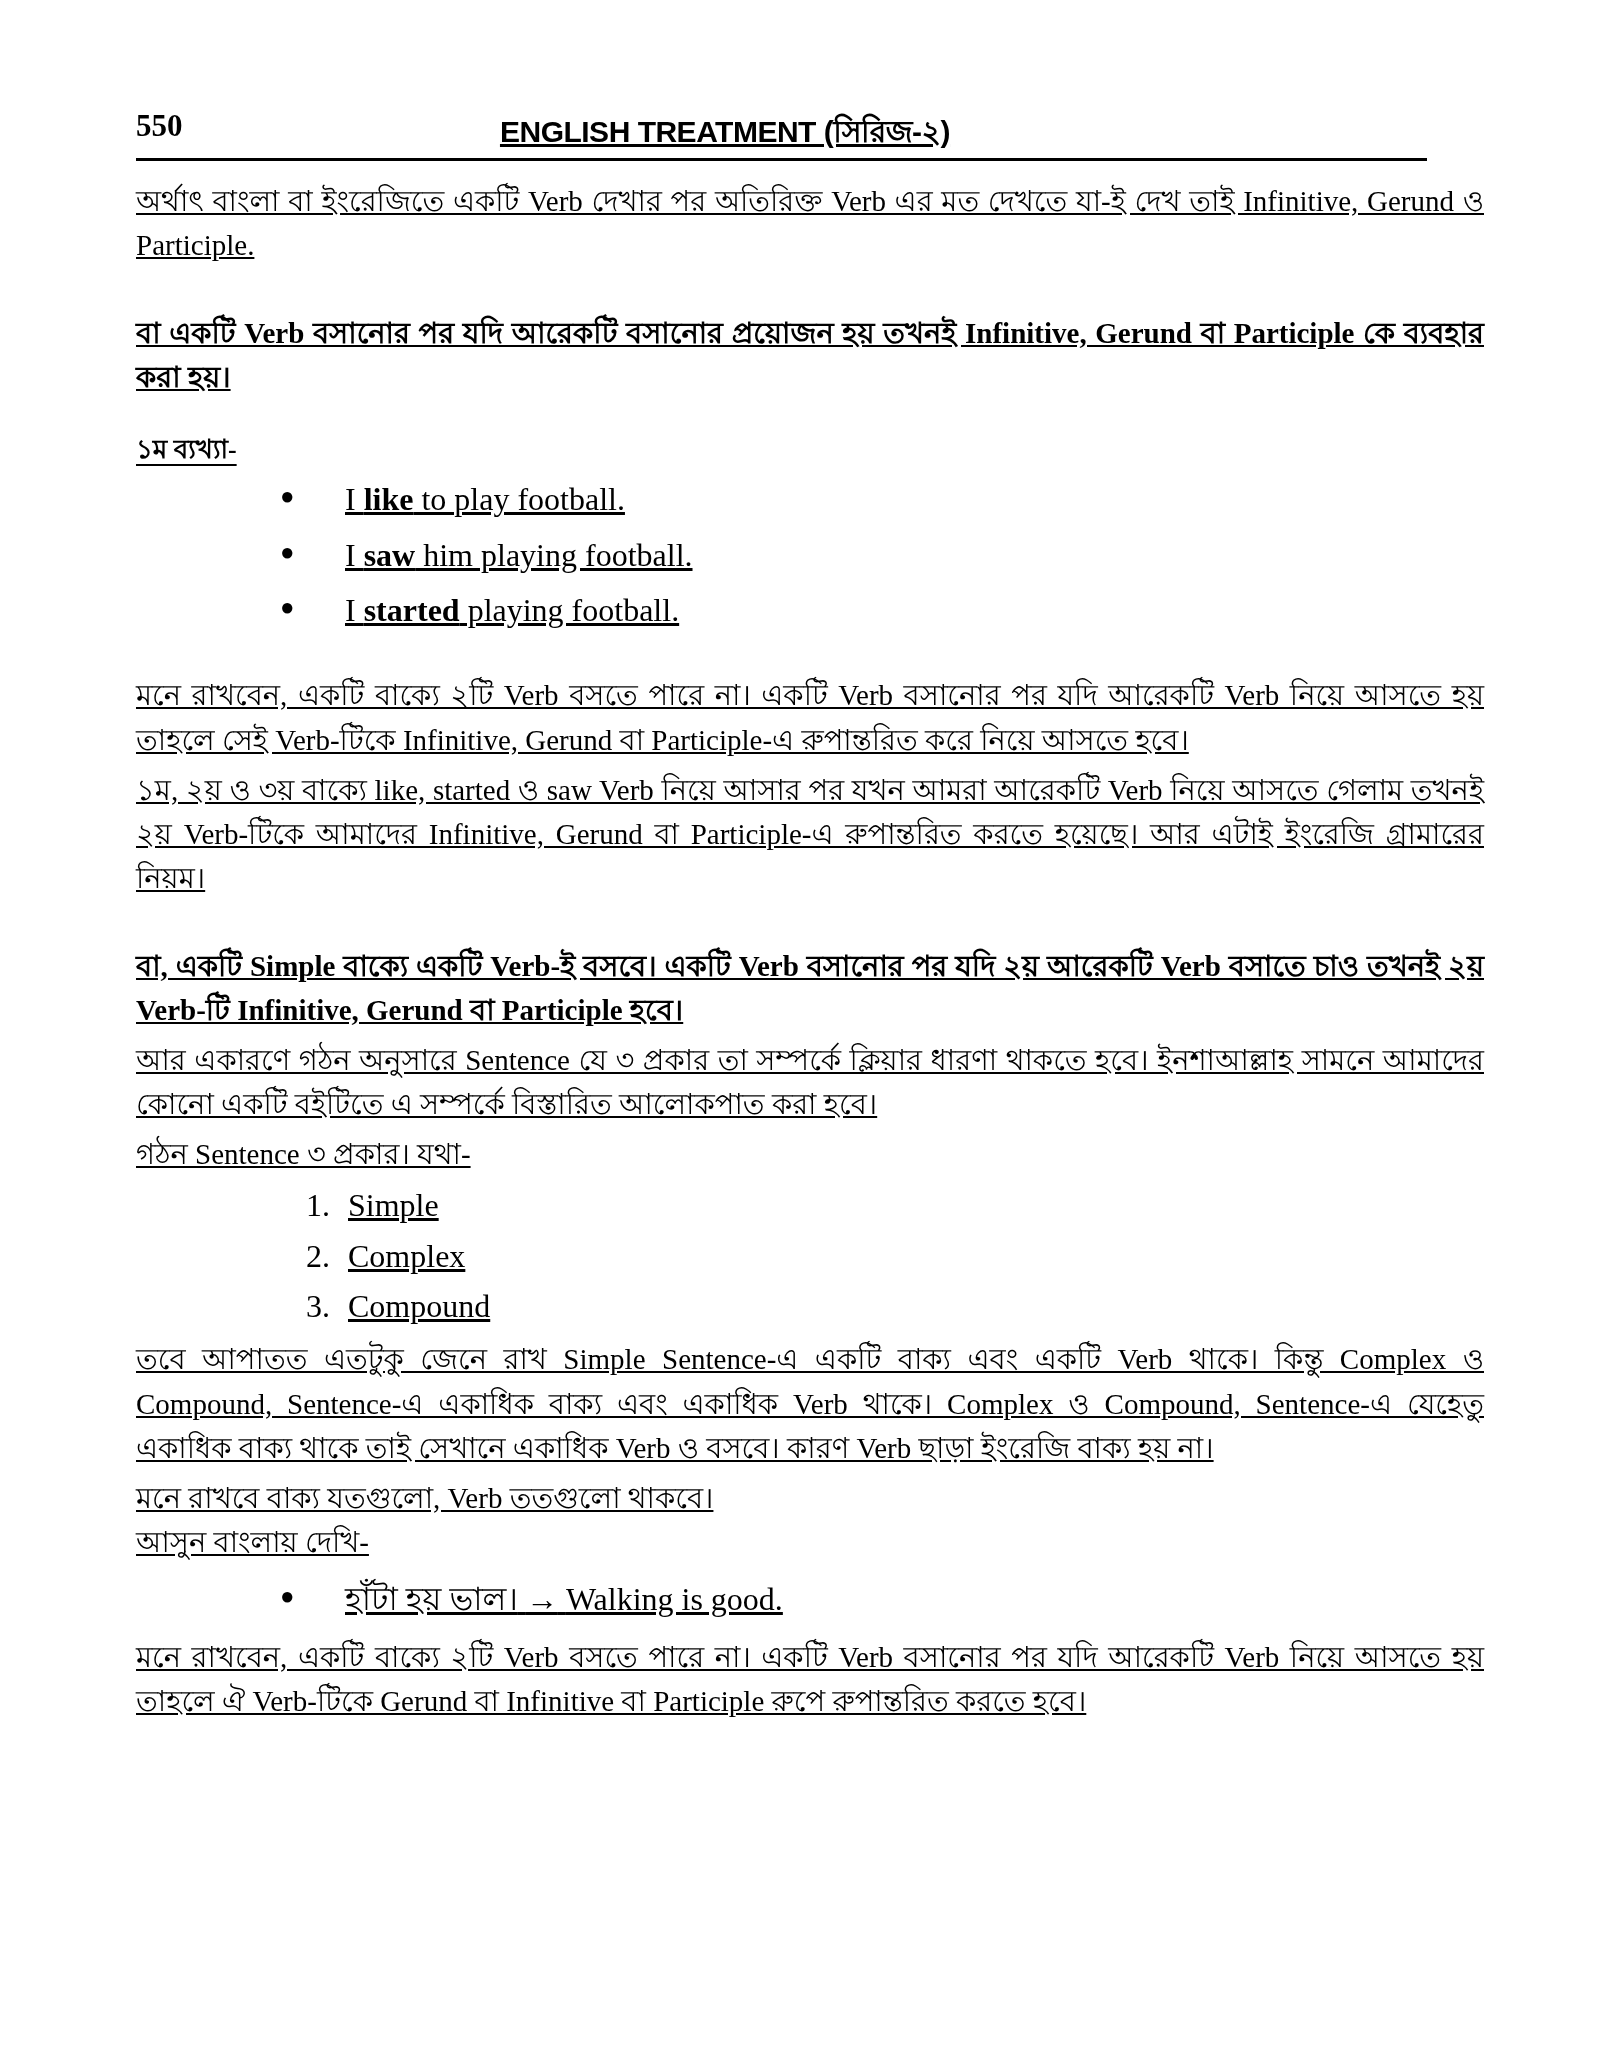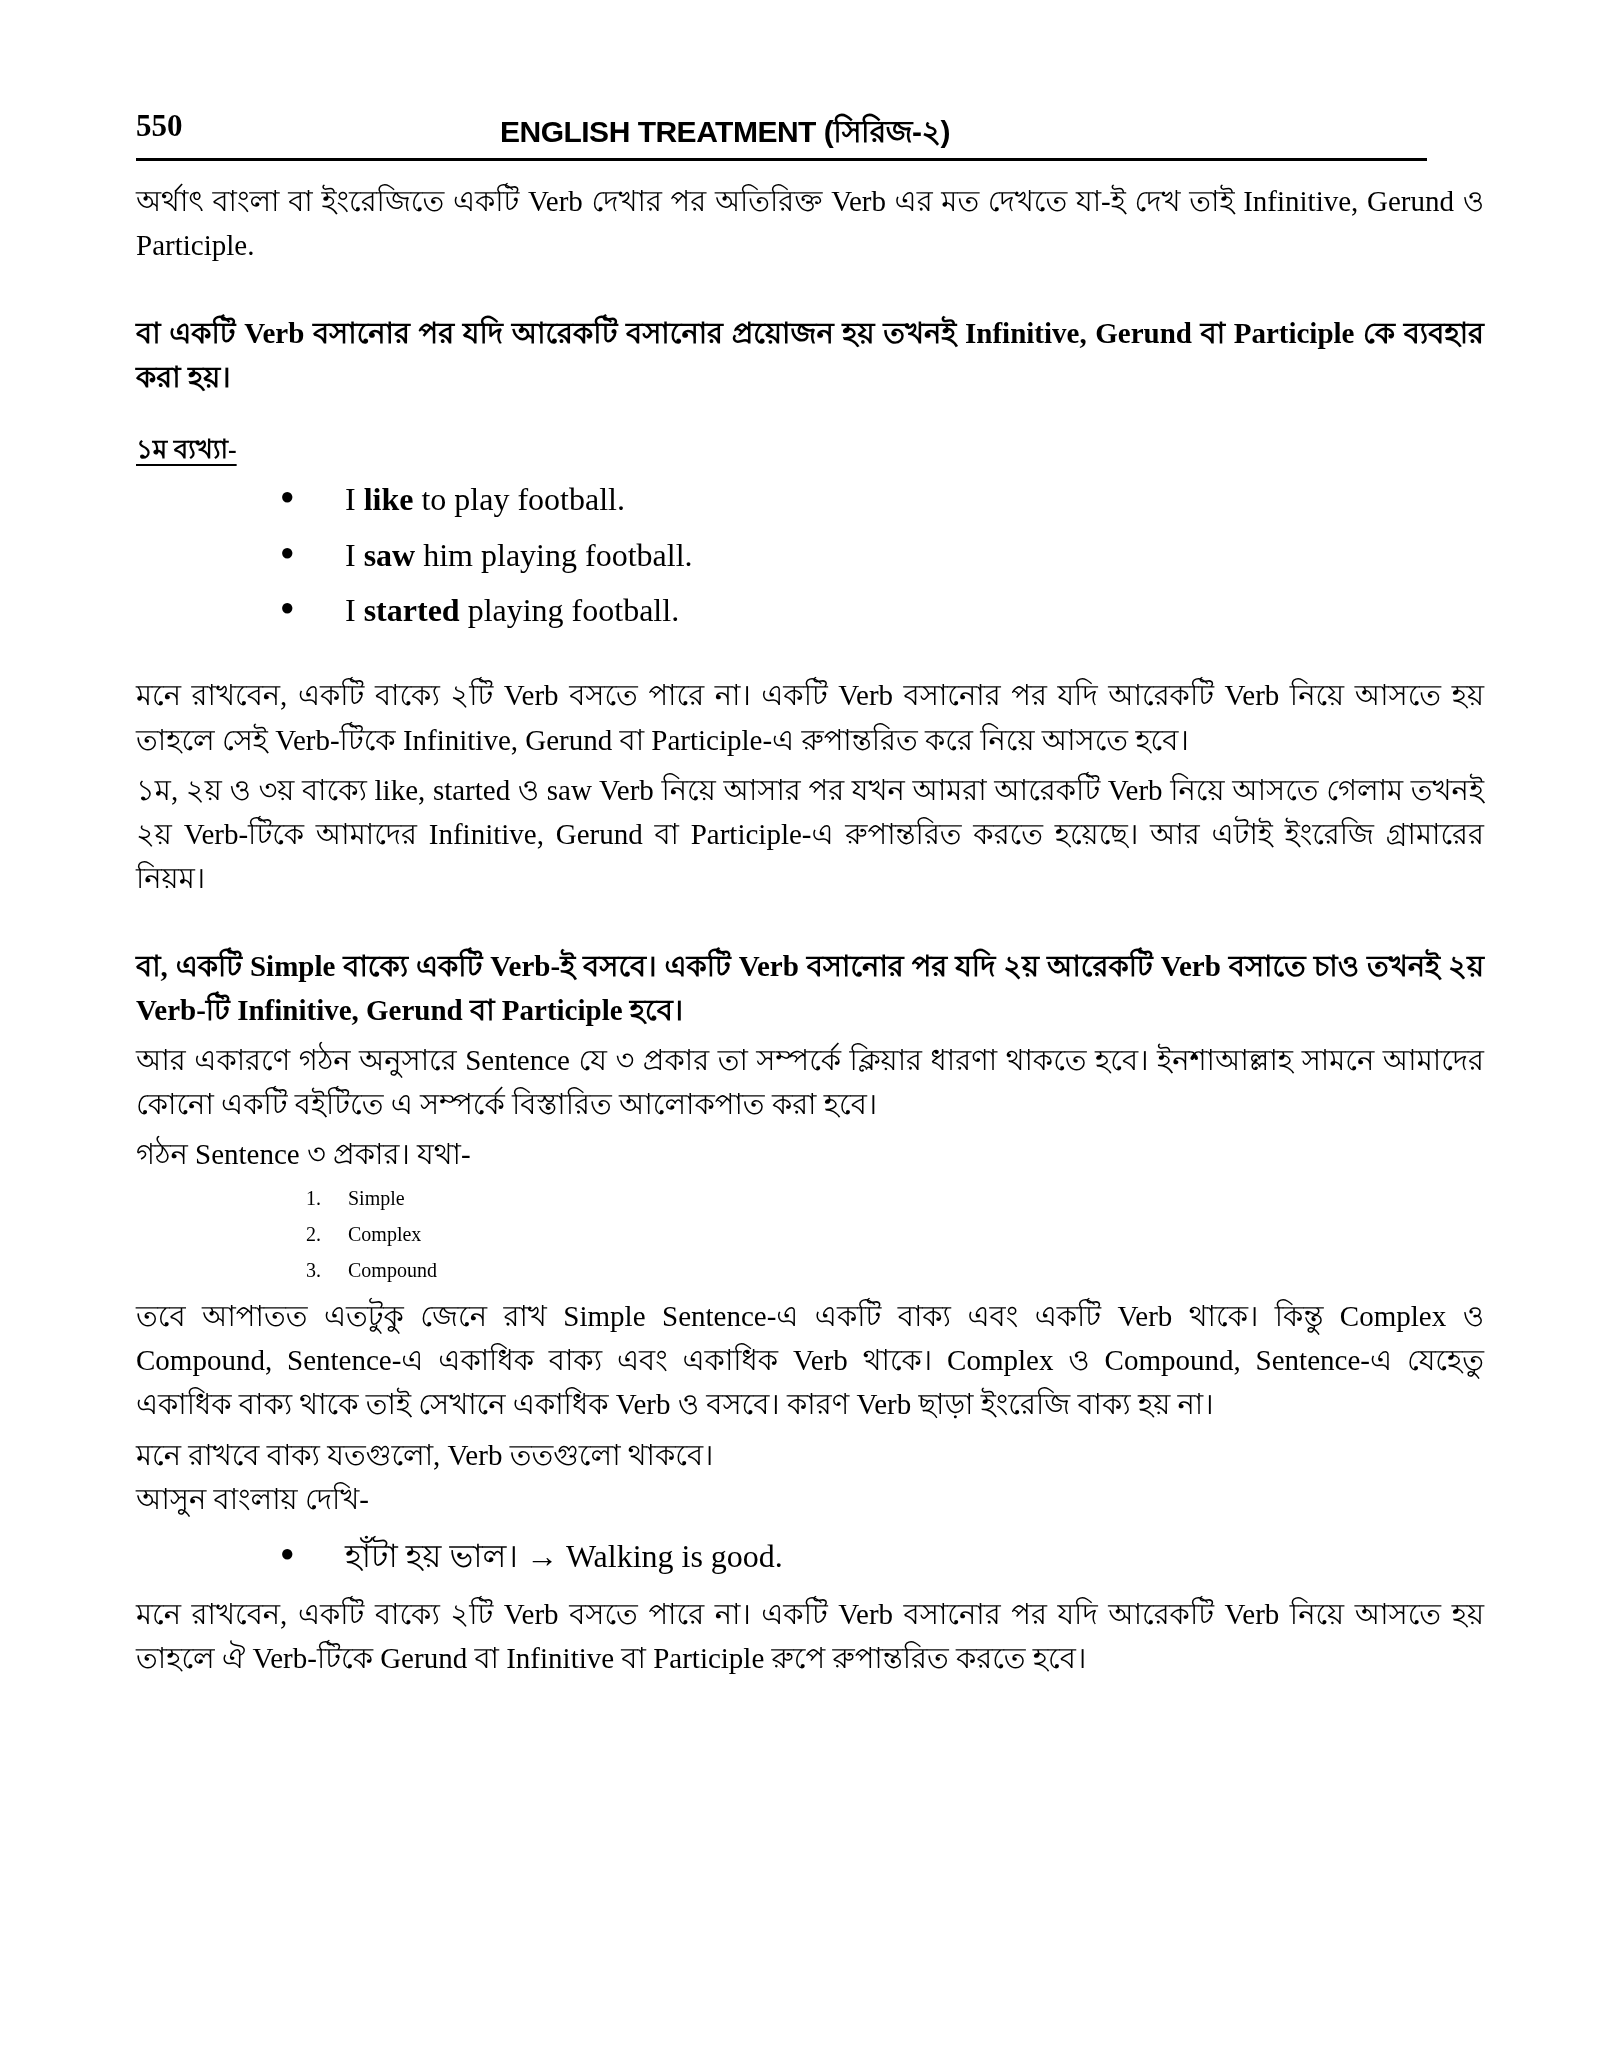--- a/index.html
+++ b/index.html
@@ -9,20 +9,21 @@
     width: 1600px;
     height: 2071px;
     margin: 0 auto;
     background: #ffffff;
     color: #000000;
     font-family: "Liberation Serif", "DejaVu Serif", serif;
     overflow: hidden;
   }
   .content {
     padding: 108px 116px 0 136px;
+    text-decoration: underline;
   }
   
   .page-header {
     position: relative;
     height: 40px;
   }
   .page-number {
     position: absolute;
     left: 0; top: 0;
     font-size: 31px;
@@ -86,21 +87,21 @@
     top: 2px;
     font-size: 24px;
   }
   .numbered {
     list-style: none;
     margin-top: 10px;
     margin-bottom: 8px;
   }
   .numbered li {
     padding-left: 170px;
-    font-size: 20px;
+    font-size: 32px;
     line-height: 1.2;
     margin-bottom: 12px;
   }
   .numbered .num { display: inline-block; min-width: 42px; }
 </style>
 </head>
 <body>
 
 <div class="page">
   <div class="content">

